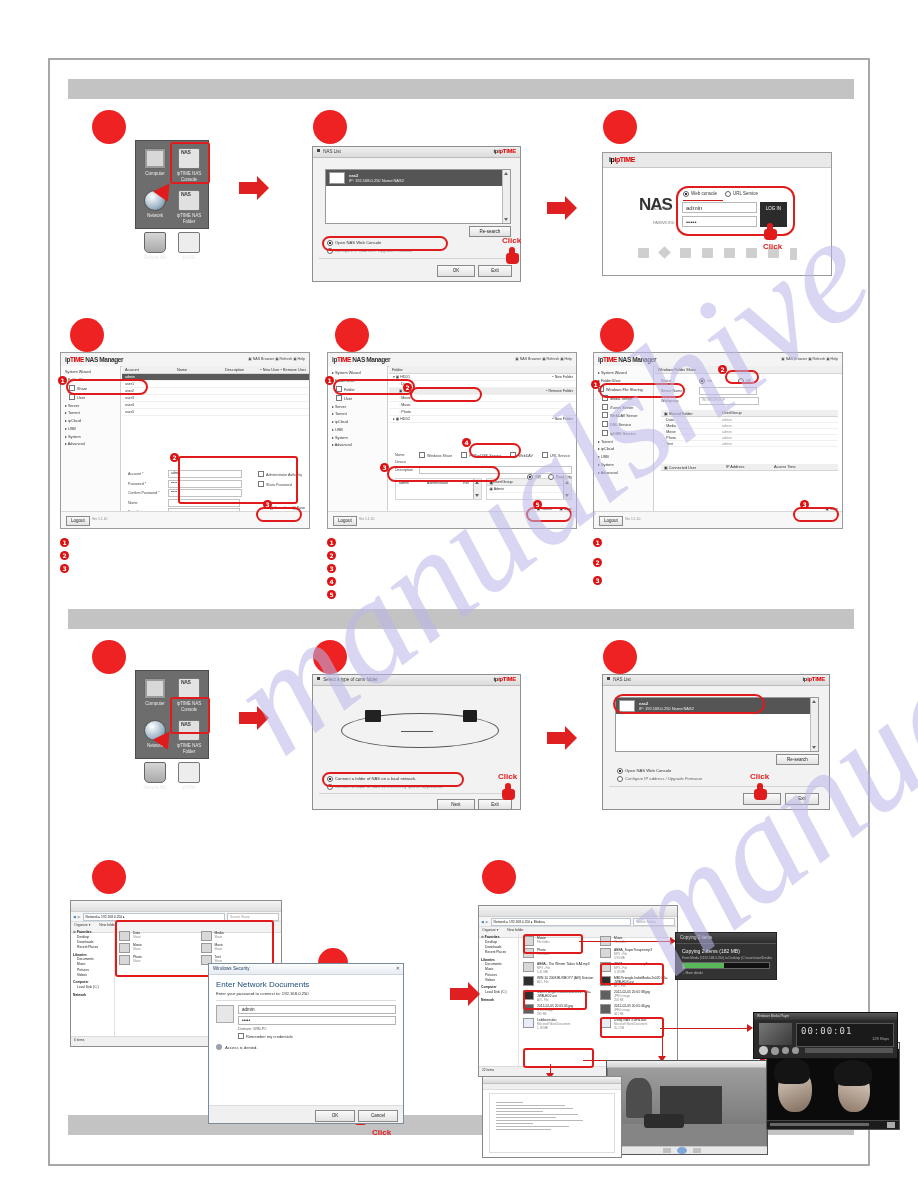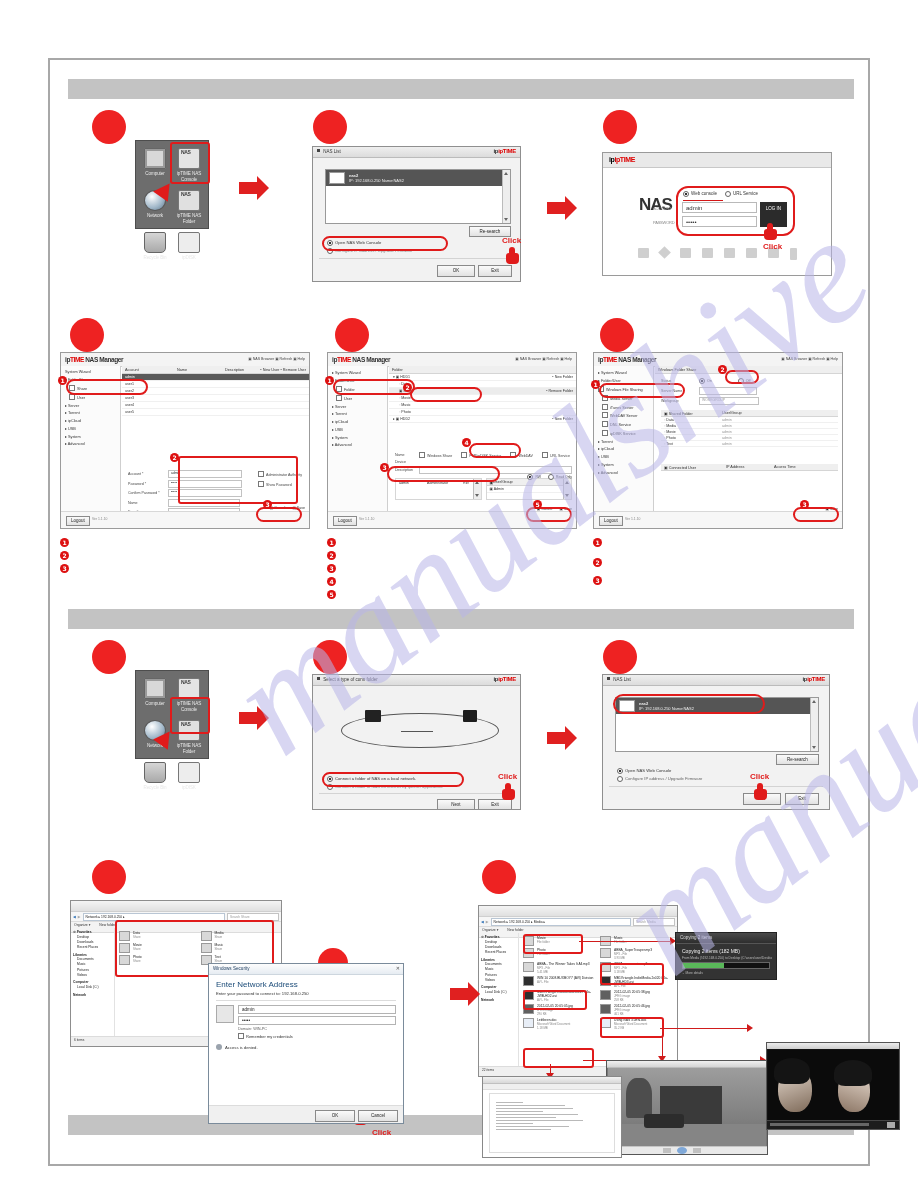--- a/index.html
+++ b/index.html
@@ -799,21 +799,21 @@
       <span class="palm"></span>
   </div>
 
   <div class="bubble sm" style="left:268px;top:888px;"></div>
   <div class="wsec" style="left:158px;top:903px;width:194px;height:159px;">
     <div class="wb">
       <span>Windows Security</span>
       <span style="position:absolute;right:3px;top:1px;font-size:5px;color:#555;">✕</span>
     </div>
     <div class="wbody">
-      <h3>Enter Network Address</h3>
+      <h3>Enter Network Documents</h3>
       <p>Enter your password to connect to: 192.168.0.250</p>
       <div style="height:1px;background:#dcdcdc;margin:4px 0;"></div>
       <div class="credrow">
         <span class="avt"></span>
         <span class="fl">
           <span class="fi2" style="display:block;">admin</span>
           <span class="fi2" style="display:block;">•••••</span>
           <span style="display:block;font-size:3.8px;color:#666;margin:1px 0 2px;">Domain: WIN-PC</span>
           <span style="display:block;font-size:4px;color:#333;"><span class="ckbox"></span><span>Remember my credentials</span></span>
         </span>
@@ -943,20 +943,35 @@
     <div style="position:absolute;left:6px;top:15px;font-size:5px;color:#eee;">Copying 2 items (182 MB)</div>
     <div style="position:absolute;left:6px;top:23px;font-size:3.2px;color:#bbb;right:4px;overflow:hidden;white-space:nowrap;">From Media (\\192.168.0.250) to Desktop (C:\users\user\Desktop)</div>
     <div style="position:absolute;left:6px;right:6px;top:29px;height:5px;background:#111;border:1px solid #666;">
       <div style="width:48%;height:100%;background:#5ab85a;"></div>
     </div>
     <div style="position:absolute;left:6px;top:38px;font-size:3.2px;color:#bbb;">⌄ <span>More details</span></div>
   </div>
   <div class="cline" style="left:529px;top:881px;width:92px;height:1px;"></div>
   <div class="carrow right" style="left:620px;top:877px;"></div>
 
+  <div class="mplayer" style="left:703px;top:952px;width:143px;height:45px;">
+    <div class="mtb">Windows Media Player</div>
+    <div class="lcd" style="left:42px;top:10px;width:96px;height:22px;border:1px solid #555;">
+      <span class="timebig" style="position:absolute;left:4px;top:2px;">00:00:01</span>
+      <span style="position:absolute;right:4px;top:12px;font-size:4px;color:#aaa;">128 Kbps</span>
+    </div>
+    <div style="position:absolute;left:5px;top:10px;width:33px;height:22px;background:linear-gradient(135deg,#777,#3a3a3a);"></div>
+    <div style="position:absolute;left:5px;bottom:3px;display:flex;gap:3px;align-items:center;">
+      <span style="width:9px;height:9px;border-radius:50%;background:#c9c9c9;display:block;"></span>
+      <span style="width:8px;height:8px;border-radius:50%;background:#9a9a9a;display:block;"></span>
+      <span style="width:7px;height:7px;border-radius:50%;background:#9a9a9a;display:block;"></span>
+      <span style="width:7px;height:7px;border-radius:50%;background:#9a9a9a;display:block;"></span>
+      <span style="width:88px;height:5px;background:#555;display:block;margin-left:3px;"></span>
+    </div>
+  </div>
   <div class="cline" style="left:610px;top:968px;width:88px;height:1px;"></div>
   <div class="carrow right" style="left:697px;top:964px;"></div>
 
   <div class="vidwin" style="left:716px;top:982px;width:132px;height:86px;">
     <div class="vtb"></div>
     <div style="position:absolute;left:1px;right:1px;top:7px;bottom:9px;background:#0b0b0b;overflow:hidden;">
       <span class="faceA" style="left:10px;top:16px;width:34px;height:46px;background:linear-gradient(160deg,#e9ddd2,#7e6a59);"></span>
       <span style="position:absolute;left:6px;top:8px;width:36px;height:26px;background:#141414;border-radius:50% 50% 30% 30%;"></span>
       <span class="faceB" style="left:70px;top:18px;width:32px;height:44px;background:linear-gradient(200deg,#efe3d8,#8a7463);"></span>
       <span style="position:absolute;left:66px;top:10px;width:38px;height:26px;background:#161616;border-radius:50% 50% 30% 30%;"></span>

